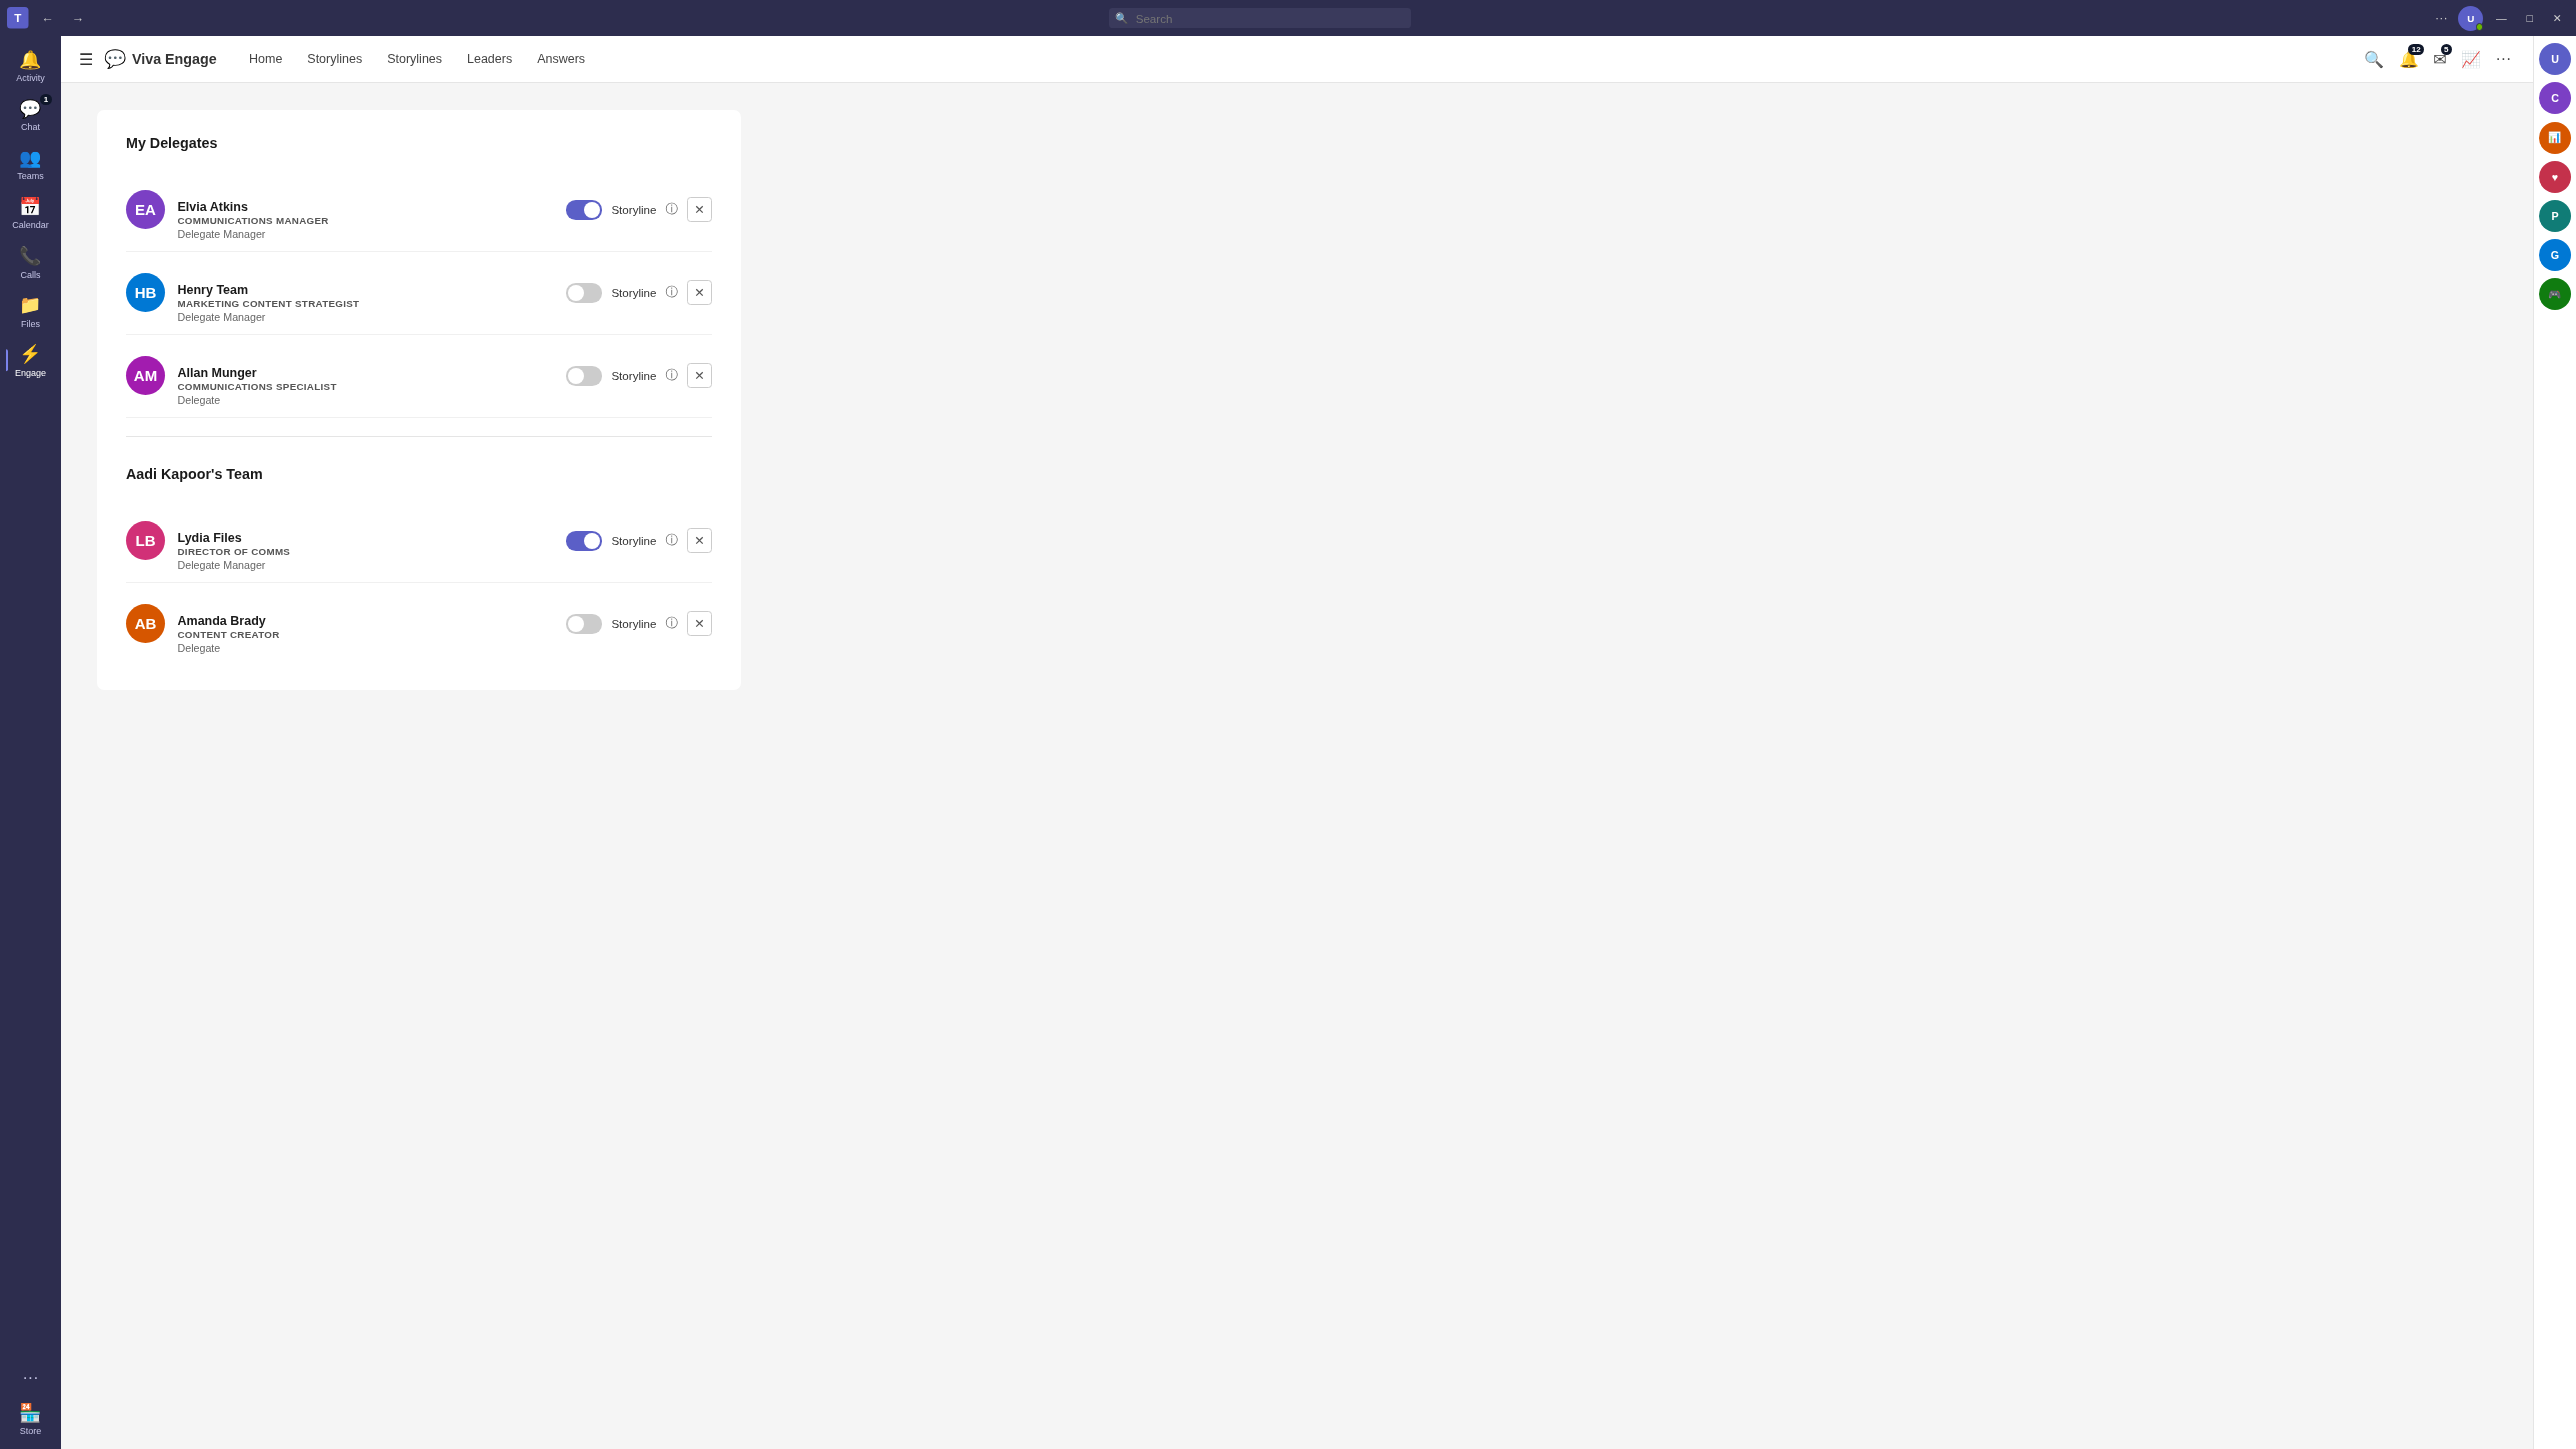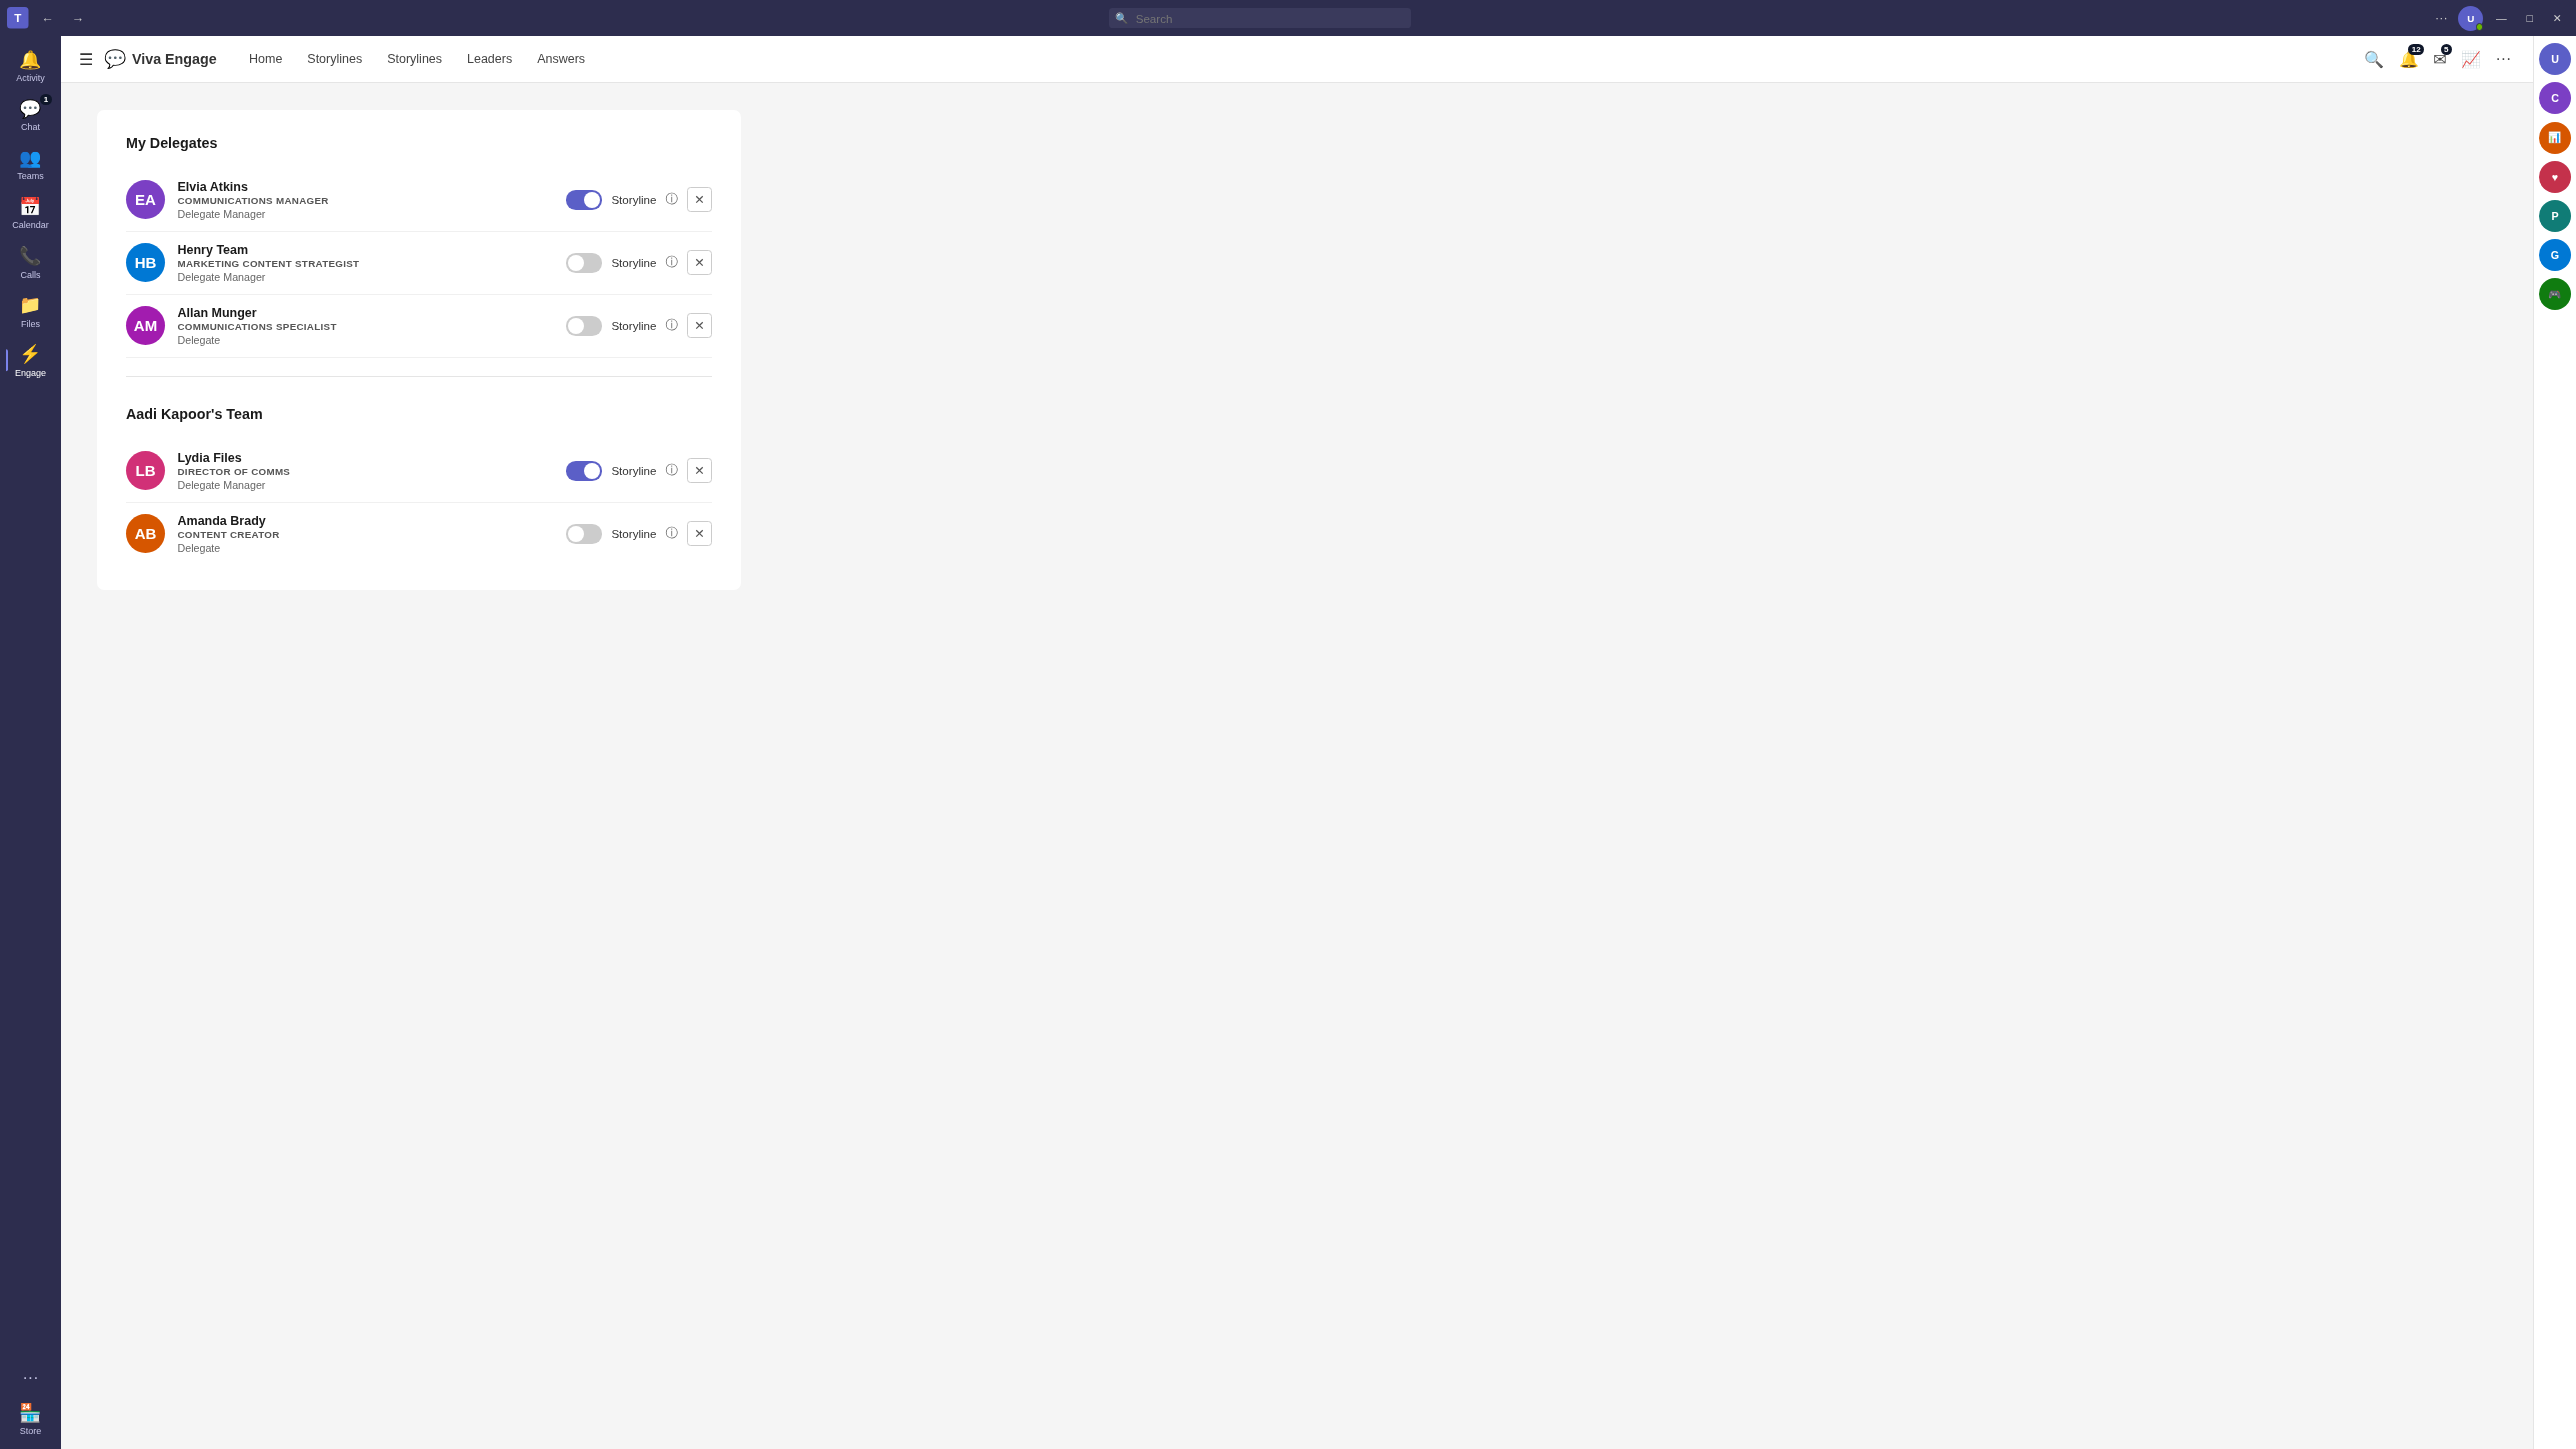--- a/index.html
+++ b/index.html
@@ -139,21 +139,21 @@
       align-items: center;
       padding: 10.7px 0;
       border-bottom: 0.9px solid #f0f0f0;
     }
     .delegate-row:last-of-type { border-bottom: none; }
     .delegate-avatar {
       width: 39px; height: 39px; border-radius: 50%; overflow: hidden;
       flex-shrink: 0; margin-right: 12.5px;
       display: flex; align-items: center; justify-content: center; font-size: 15px; font-weight: 700; color: #fff;
     }
-    .delegate-info { flex: 1; }
+    .delegate-info { flex: 1; margin-top: 20px; }
     .delegate-name { font-size: 12.5px; font-weight: 600; color: #1a1a1a; }
     .delegate-title { font-size: 9.8px; color: #555; text-transform: uppercase; font-weight: 600; letter-spacing: 0.3px; margin: 1.8px 0; }
     .delegate-role { font-size: 10.7px; color: #666; }
     .delegate-controls { display: flex; align-items: center; gap: 9px; }
     .toggle {
       position: relative; width: 36px; height: 19.7px; cursor: pointer;
     }
     .toggle-track {
       position: absolute; top: 0; left: 0; right: 0; bottom: 0;
       border-radius: 9.8px; background: #ccc; transition: 0.2s;

